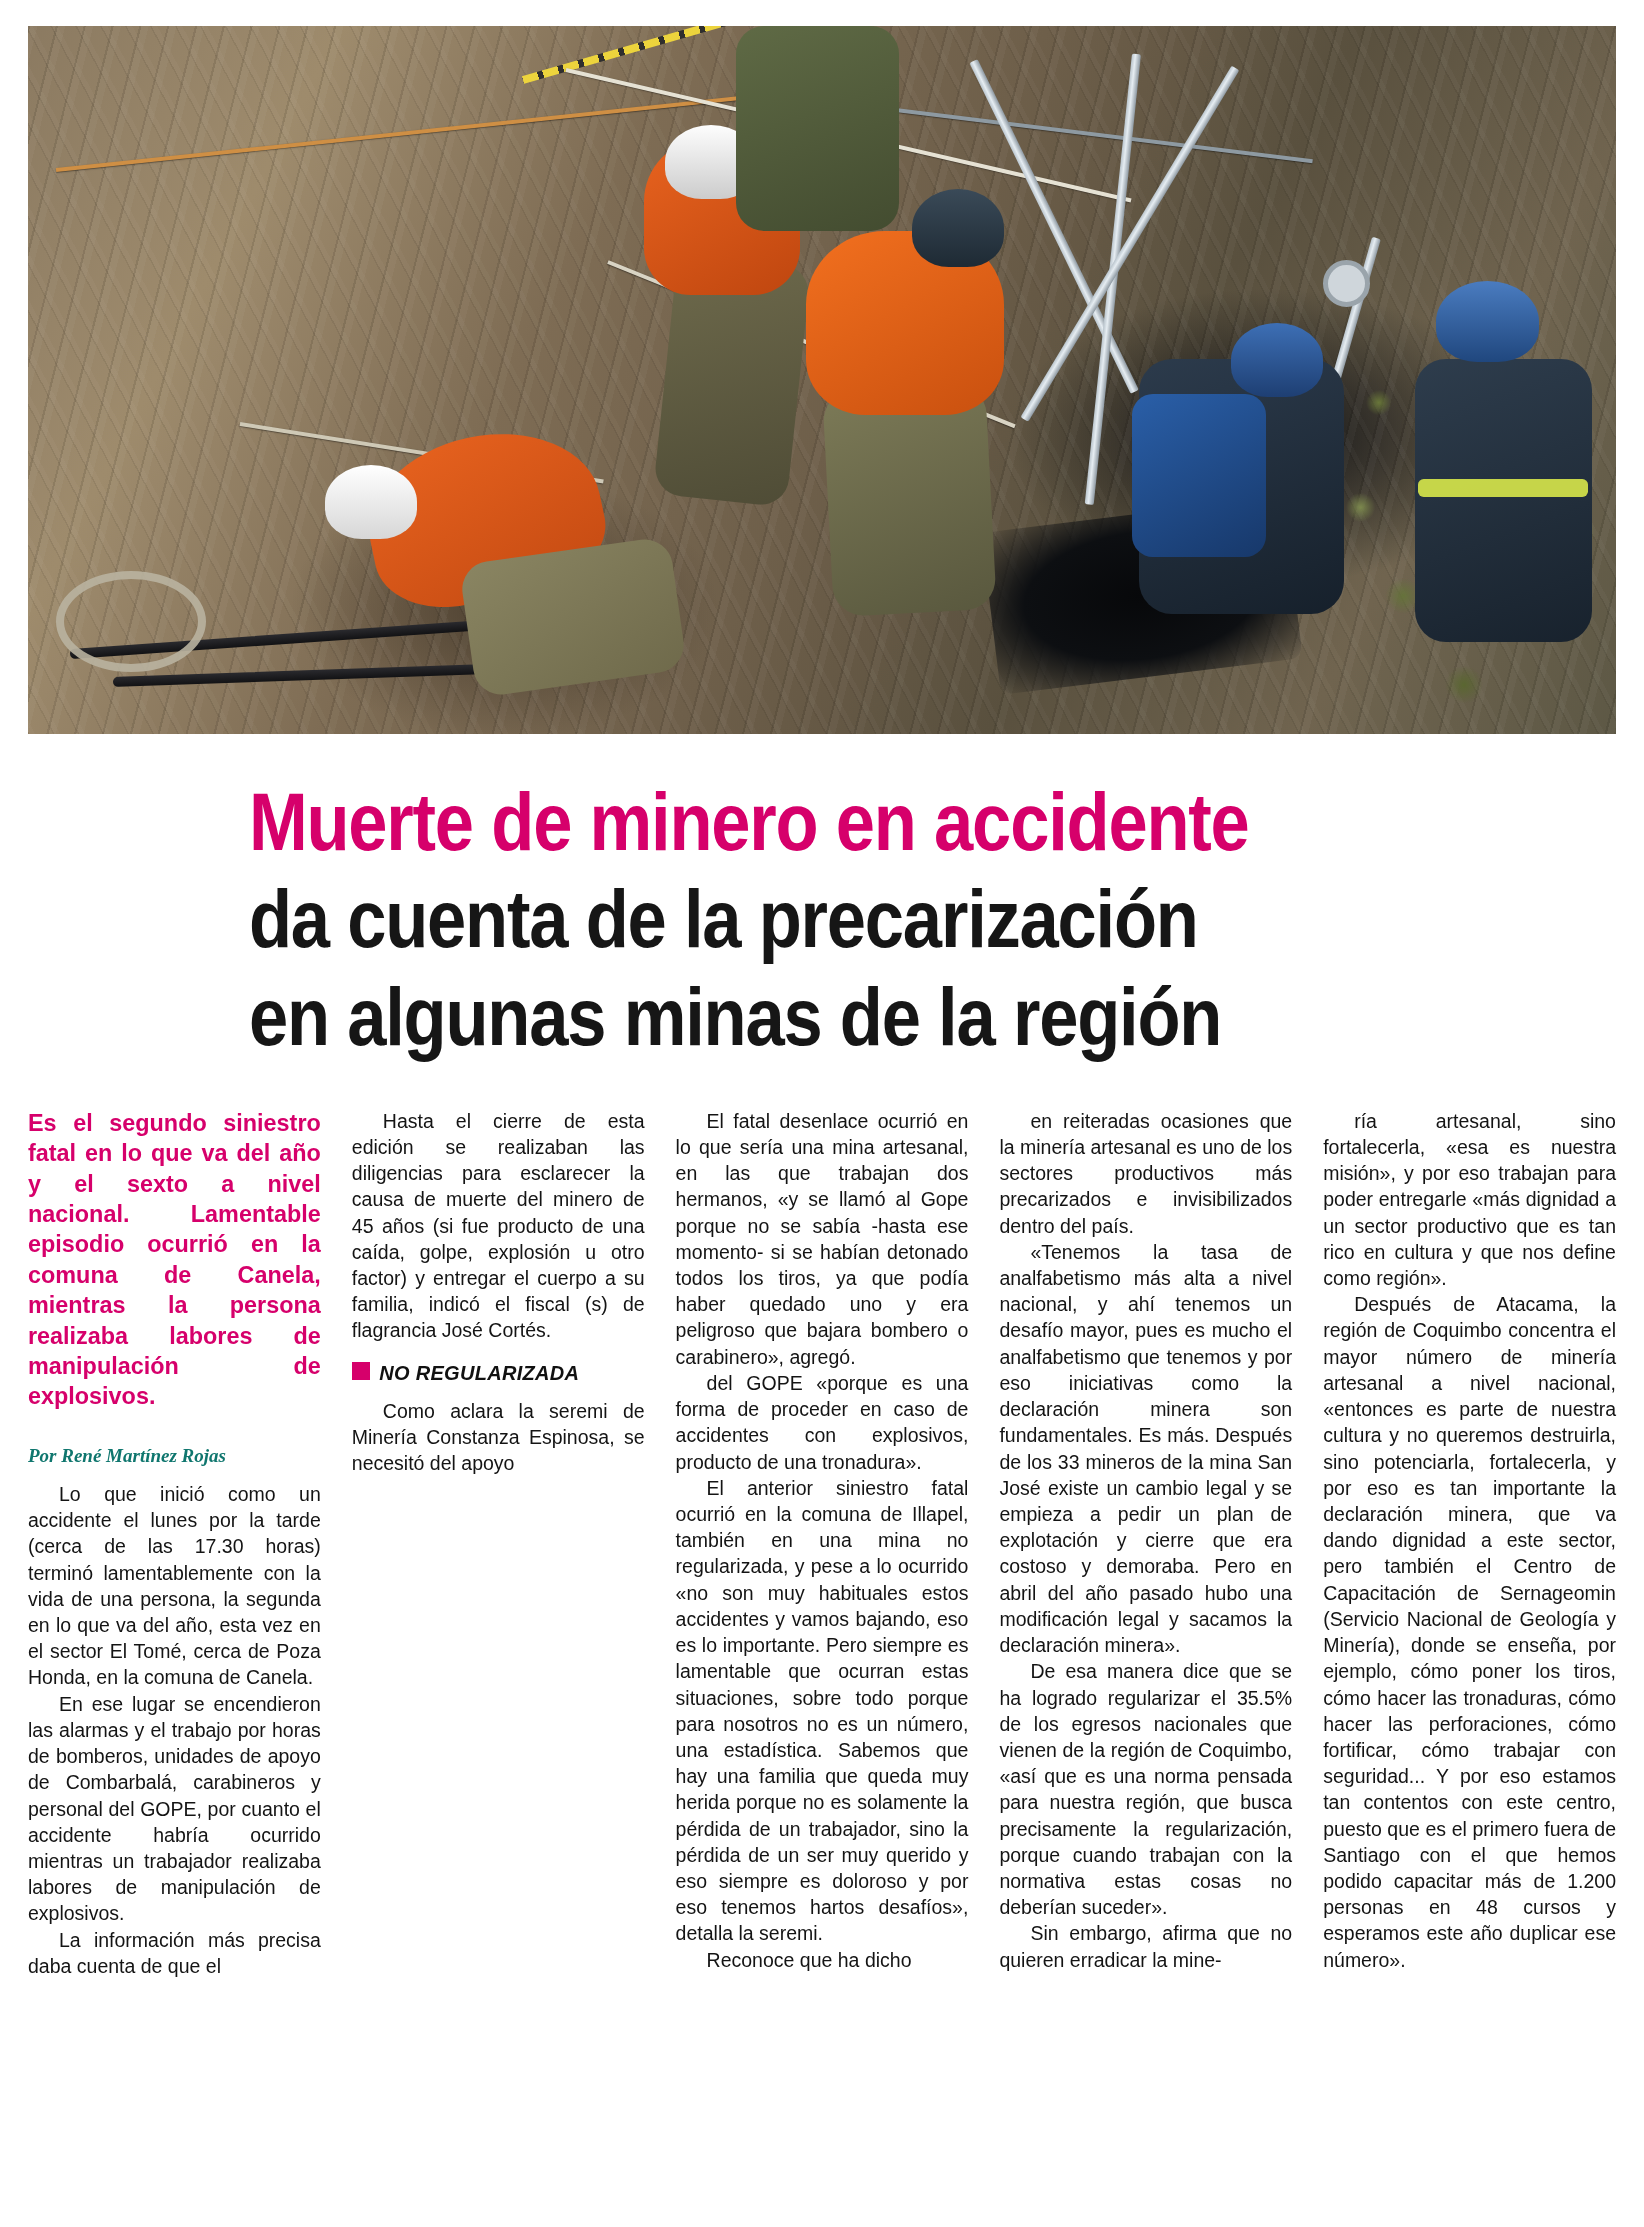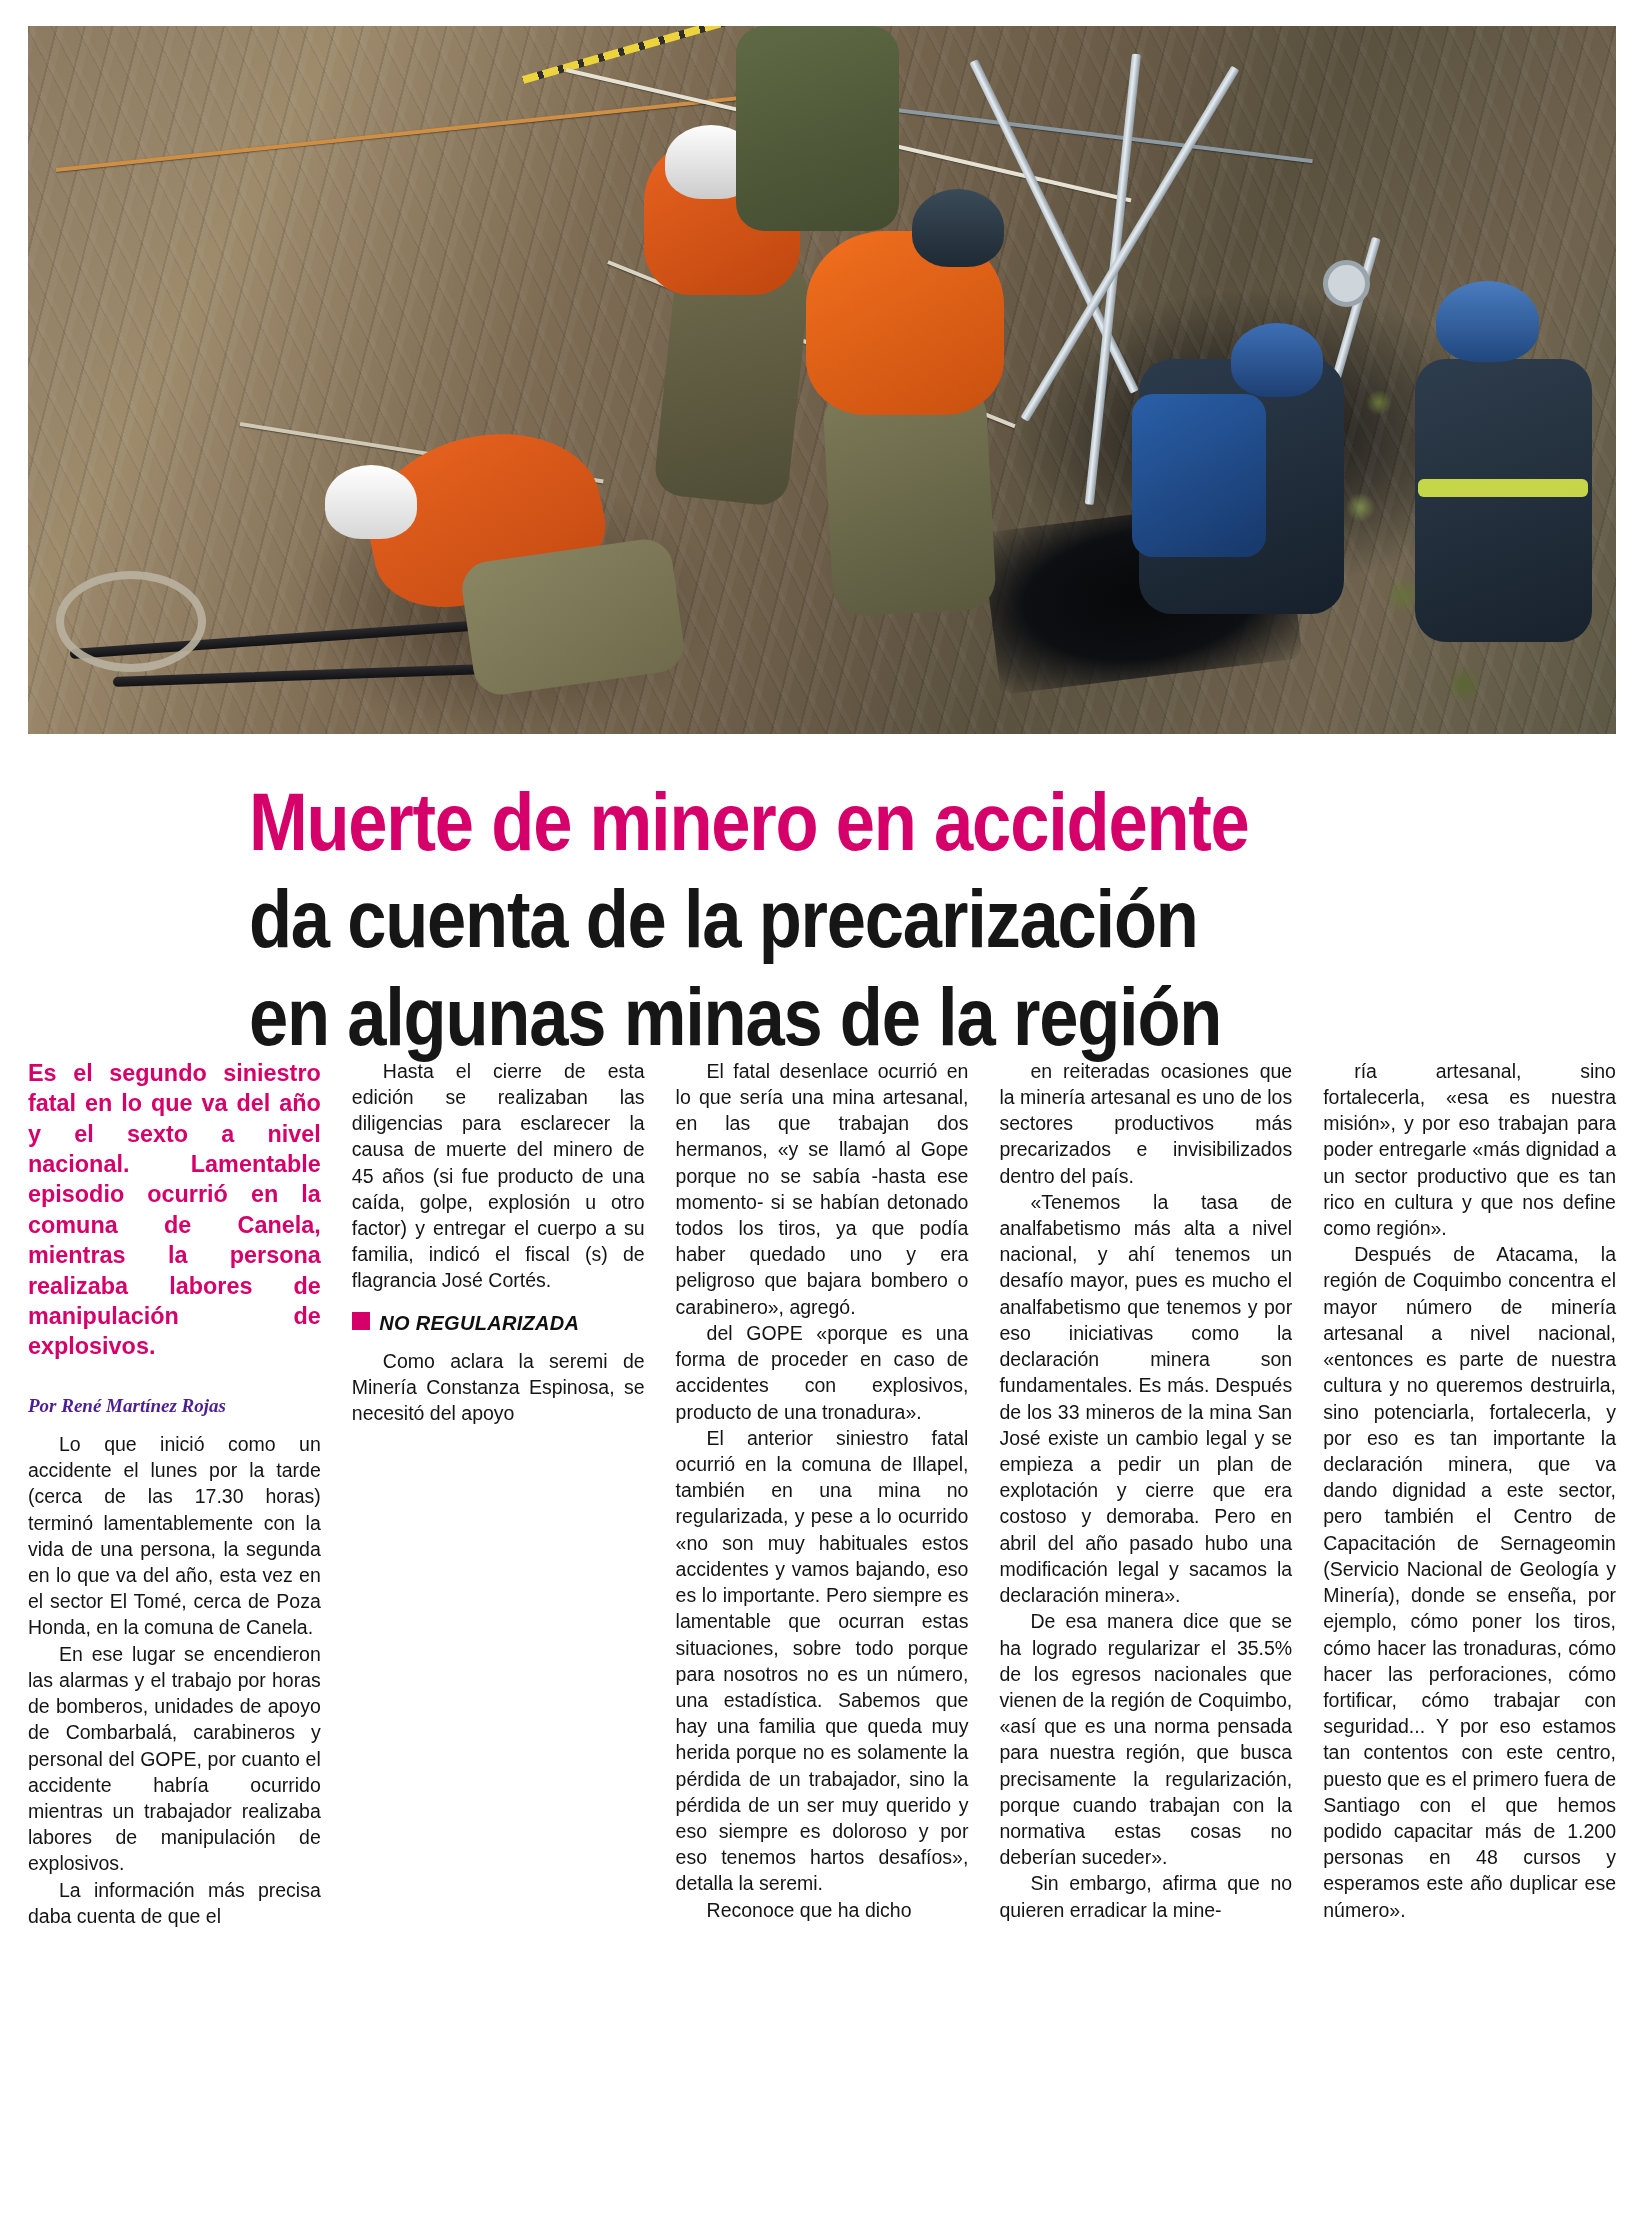--- a/index.html
+++ b/index.html
@@ -126,37 +126,38 @@
     white-space: nowrap;
   }
   .headline .l1 { color: #d6006b; margin-bottom: 15.6px; }
   .headline .l2 { color: #161616; margin-bottom: 15.6px; }
   .headline .l3 { color: #161616; }
 
   
   .cols {
     display: flex;
     gap: 31px;
+    margin-top: 50px;
   }
   .col { width: 367px; }
 
   .lede {
     color: #d6006b;
     font-weight: bold;
     font-size: 23.4px;
     line-height: 1.30;
     margin: 0 0 33px 0;
     text-align: justify;
   }
   .byline {
     font-family: "Liberation Serif", serif;
     font-style: italic;
     font-weight: bold;
     font-size: 19px;
-    color: #4c1d95;
+    color: #0f766e;
     margin-bottom: 14px;
   }
   p.body {
     font-size: 19.5px;
     line-height: 1.345;
     margin: 0;
     text-align: justify;
     text-indent: 31px;
     color: #141414;
     hyphens: auto;

